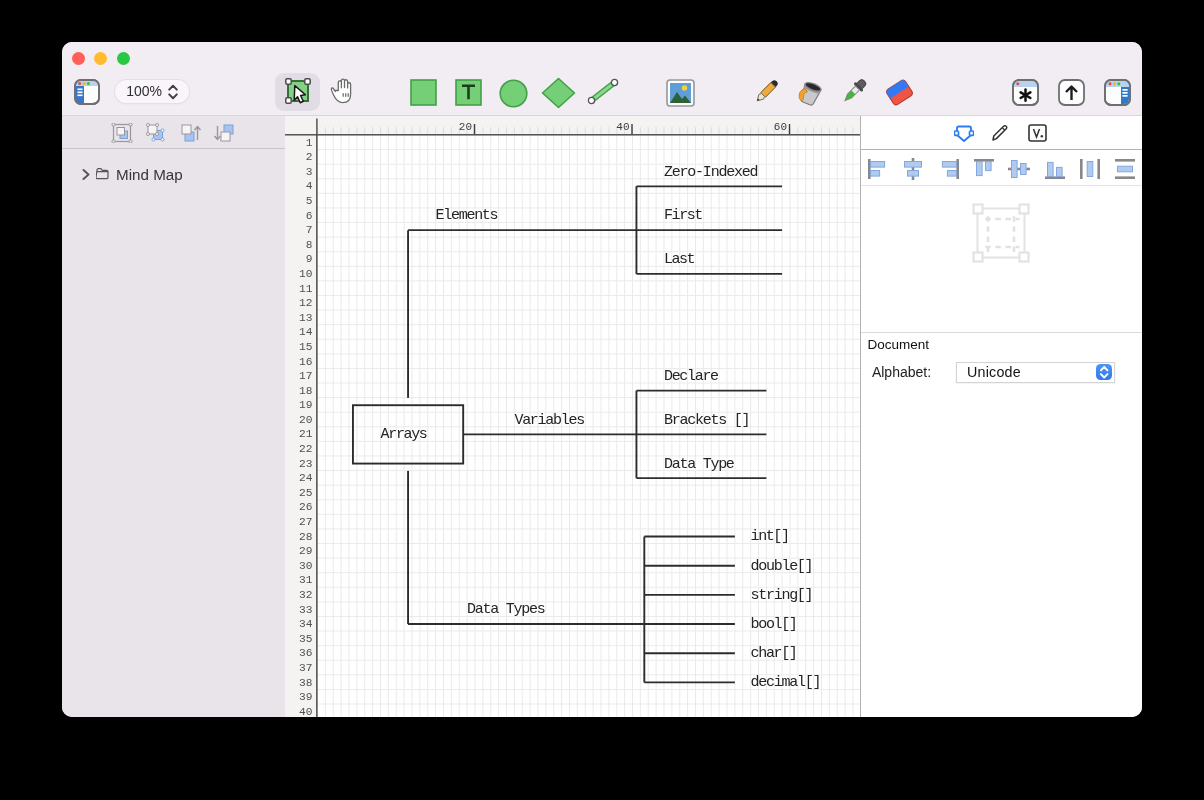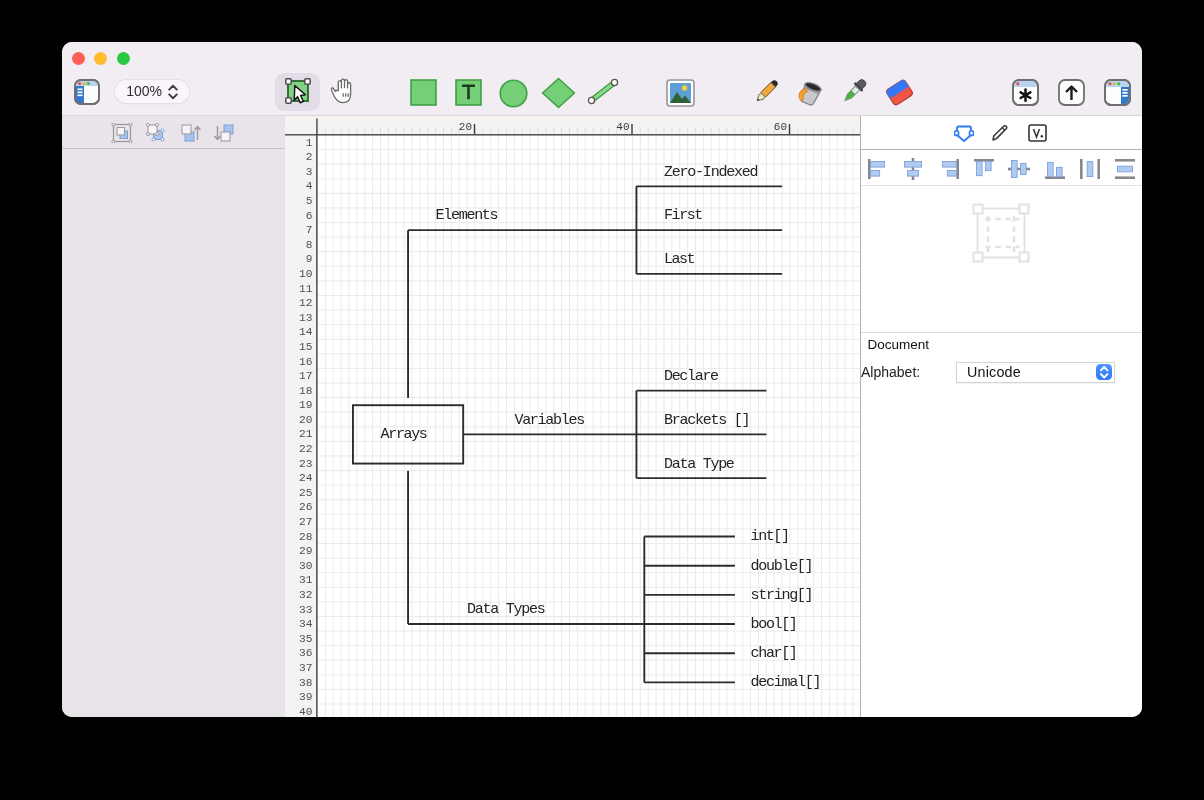--- a/index.html
+++ b/index.html
@@ -14,21 +14,21 @@
 .mindmap{position:absolute;left:0;top:45.5px;width:223px;height:26px;color:#363636;font-size:15.2px;display:flex;align-items:center}
 .canvas{width:575px;height:100%;position:relative;background:#4d7c0f}
 .panel{width:282px;height:100%;background:#fff;border-left:1px solid #b4b1b6;position:relative}
 .ptabs{position:absolute;left:0;top:0;width:100%;height:34px;border-bottom:1px solid #b2b1b4}
 .palign{position:absolute;left:0;top:35px;width:100%;height:35px;border-bottom:1px solid #e3e3e3}
 .nosel{position:absolute;left:0;top:171px;width:100%;text-align:center;color:#c7c7c7;font-size:24px}
 .docsep{position:absolute;left:0;top:216px;width:100%;border-top:1px solid #dadada}
 .doclabel{position:absolute;left:6.5px;top:221px;font-size:13.5px;font-weight:normal;color:#111}
 .pop{position:absolute;left:95px;top:246px;width:159px;height:21px;background:#fff;border:1px solid #d4d4d4;border-radius:0;box-shadow:0 .5px 1.5px rgba(0,0,0,.12);font-size:14.3px;letter-spacing:.2px;color:#111;line-height:18.5px;padding-left:10px}
 .popbtn{position:absolute;right:2px;top:1.6px;width:16.4px;height:16.4px;border-radius:4.5px;background:linear-gradient(#4e95f8,#2d7bf0)}
-.alabel{position:absolute;left:0;top:248.5px;width:81px;text-align:left;font-size:14px;color:#222}
+.alabel{position:absolute;left:0;top:248.5px;width:81px;text-align:center;font-size:14px;color:#222}
 </style></head><body>
 <div class="win">
 <div class="toolbar">
       <span class="tl" style="left:9.8px;top:9.8px;background:#ff5f57"></span>
       <span class="tl" style="left:32.4px;top:9.8px;background:#febc2e"></span>
       <span class="tl" style="left:55.4px;top:9.8px;background:#28c840"></span>
       <svg class="abs" style="left:12px;top:37px" width="26" height="26" viewBox="0 0 26 26">
 <rect x="1" y="1" width="24" height="24" rx="6" fill="#fdfdfd" stroke="#6f6f73" stroke-width="1.8"></rect>
 <path d="M2 7 h22 v-1 a5 5 0 0 0 -5 -5 h-12 a5 5 0 0 0 -5 5 z" fill="#b9d3ef"></path>
 <circle cx="5.6" cy="4.4" r="1.5" fill="#e5493f"></circle>
@@ -181,20 +181,29 @@
           <svg class="abs" style="left:118px;top:7px" width="22" height="20" viewBox="0 0 22 20">
             <rect x="5" y="9" width="9" height="9" fill="#a7c4ef" stroke="#7e9fd4"></rect>
 <rect x="2" y="2" width="9" height="9" fill="#f6f4f7" stroke="#9a979c"></rect>
 <path d="M17.5 17 V4 M14.5 7 l3 -3.5 l3 3.5" fill="none" stroke="#9a979c" stroke-width="1.4"></path>
           </svg>
           <svg class="abs" style="left:151px;top:7px" width="22" height="20" viewBox="0 0 22 20">
             <path d="M4.5 3 V16 M1.5 13 l3 3.5 l3 -3.5" fill="none" stroke="#9a979c" stroke-width="1.4"></path>
 <rect x="11" y="2" width="9" height="9" fill="#a7c4ef" stroke="#7e9fd4"></rect>
 <rect x="8" y="9" width="9" height="9" fill="#f6f4f7" stroke="#9a979c"></rect>
           </svg>
+        </div>
+        <div class="mindmap">
+<svg class="abs" style="left:19px;top:8px" width="10" height="11" viewBox="0 0 10 11">
+            <path d="M2.5 1 L7.5 5.5 L2.5 10" stroke="#565656" stroke-width="1.9" fill="none" stroke-linecap="round" stroke-linejoin="round"></path>
+          </svg>
+<svg class="abs" style="left:34px;top:6px" width="13" height="13" viewBox="0 0 13 13">
+            <path d="M1 3 a1.3 1.3 0 0 1 1.3-1.3 h2.6 l1.4 1.6 h4.4 a1.3 1.3 0 0 1 1.3 1.3 v5.7 a1.3 1.3 0 0 1-1.3 1.3 h-9.4 a1.3 1.3 0 0 1-1.3-1.3 Z M1 4.6 h11" stroke="#565656" stroke-width="1.2" fill="none"></path>
+          </svg>
+<span style="margin-left:54px">Mind Map</span>
         </div>
       </div>
       <div class="canvas">
         <svg width="575" height="602" viewBox="0 0 575 602" style="position:absolute;left:0;top:0">
           <defs>
 <pattern id="grid" width="7.875" height="14.59" patternUnits="userSpaceOnUse" x="32" y="18.5">
 <rect width="1" height="14.59" fill="#eaeaea"></rect>
               <rect width="7.875" height="1" fill="#eaeaea"></rect>
 </pattern>
 <pattern id="ticks" width="7.875" height="18.6" patternUnits="userSpaceOnUse" x="32" y="0">

